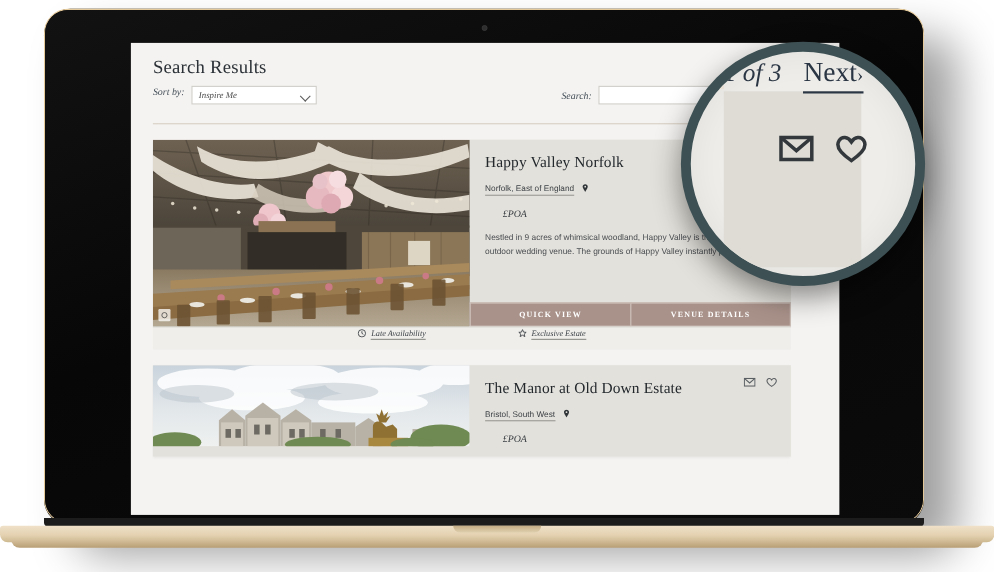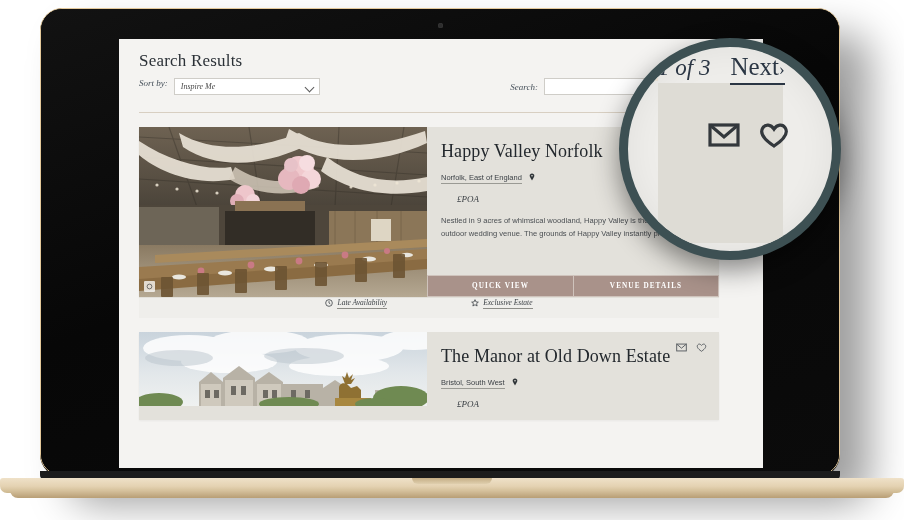--- a/index.html
+++ b/index.html
@@ -66,21 +66,21 @@
   .page-title{
     font-family:"Liberation Serif",serif;font-size:17px;color:#2b3137;
     letter-spacing:.2px;margin:0 0 7px 0;font-weight:400;
   }
   .toolbar{position:relative;height:24px;}
   .sortwrap{position:absolute;left:0;top:0;display:flex;align-items:flex-start;gap:6px;}
   .sort-label{
     font-family:"Liberation Serif",serif;font-style:italic;font-size:9px;color:#46505a;
   }
   .select{
-    position:relative;width:146px;height:17px;background:#fff;border:1px solid #cfcdc8;
+    position:relative;width:114px;height:17px;background:#fff;border:1px solid #cfcdc8;
     display:flex;align-items:center;padding:0 6px;box-sizing:border-box;
   }
   .select span{
     font-family:"Liberation Serif",serif;font-style:italic;font-size:8px;color:#4a4a4a;
   }
   .chev{
     position:absolute;right:6px;top:5px;width:6px;height:6px;
     border-right:1.2px solid #5b5b5b;border-bottom:1.2px solid #5b5b5b;
     transform:rotate(45deg);
   }
@@ -112,21 +112,21 @@
   .card-photo.short{height:74px;}
   .photo-badge{
     position:absolute;left:5px;bottom:5px;width:11px;height:11px;background:rgba(255,255,255,.75);
     border-radius:1px;display:flex;align-items:center;justify-content:center;
   }
   .photo-badge svg{width:7px;height:7px;}
   .card-body{position:relative;flex:1 1 auto;padding:14px 14px 0 14px;box-sizing:border-box;}
   .card-icons{position:absolute;right:12px;top:10px;display:flex;gap:9px;}
   .card-icons svg{width:11px;height:11px;stroke:#5a5f63;fill:none;stroke-width:1.4;}
   .venue-name{
-    font-family:"Liberation Serif",serif;font-size:18px;color:#23282d;margin:0 0 4px 0;
+    font-family:"Liberation Serif",serif;font-size:14px;color:#23282d;margin:0 0 4px 0;
     font-weight:400;letter-spacing:.1px;
   }
   .venue-loc{
     display:inline-flex;align-items:flex-end;gap:3px;
     font-size:7.5px;color:#3a3f44;border-bottom:1px solid #9a9a94;padding-bottom:1px;
   }
   .pin{width:6px;height:8px;}
   .venue-price{
     font-family:"Liberation Serif",serif;font-style:italic;font-size:9px;color:#3a3f44;
     margin:10px 0 11px 16px;

